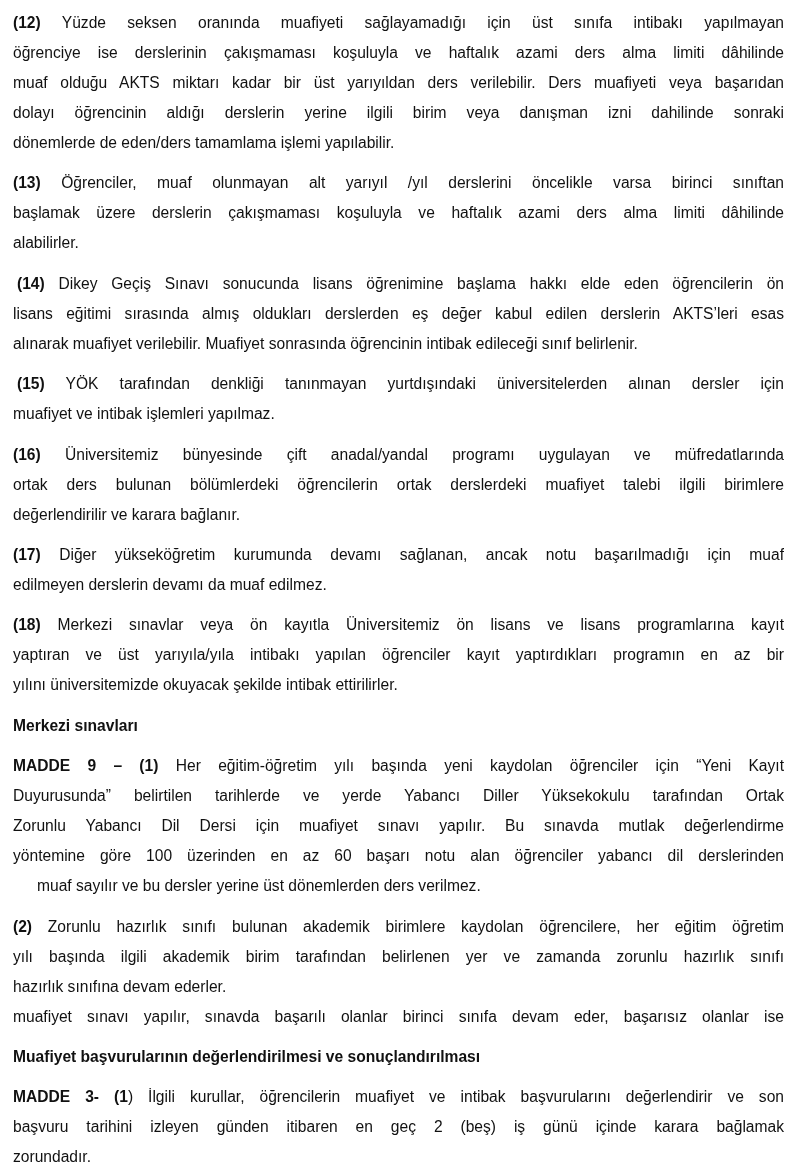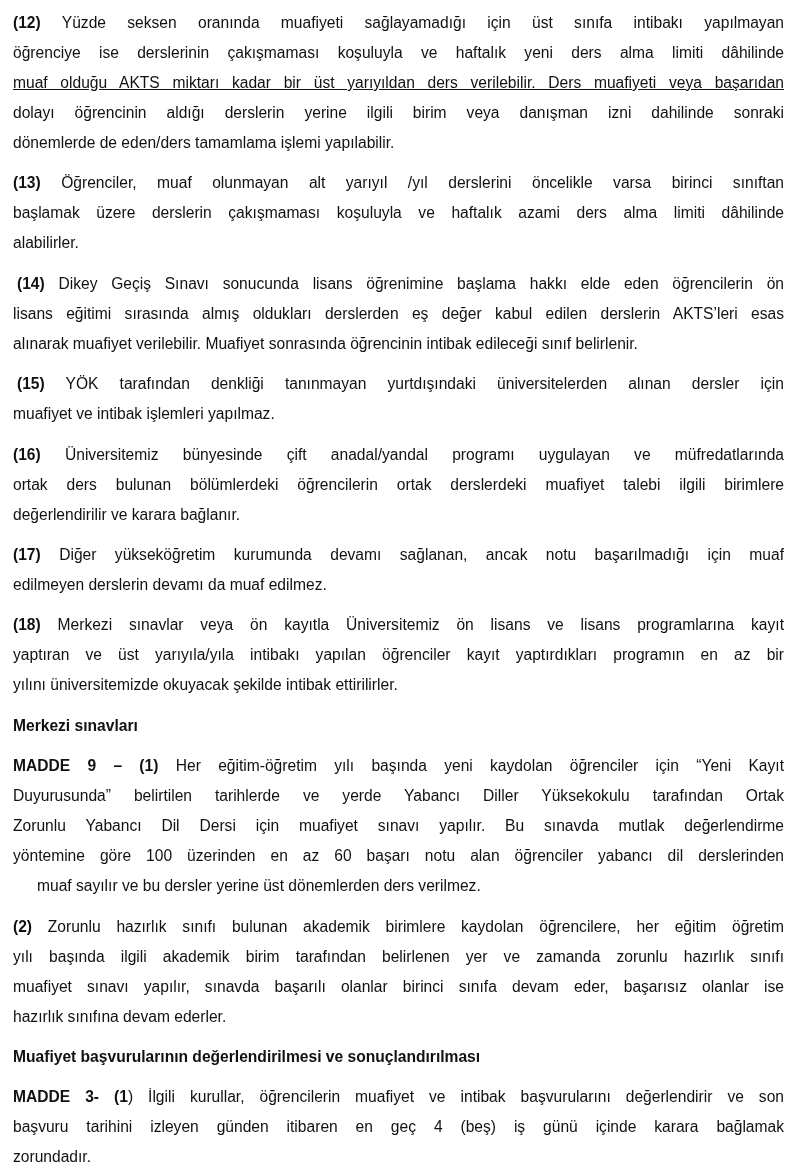--- a/index.html
+++ b/index.html
@@ -19,22 +19,22 @@
   .line.indent { padding-left: 4px; }
   .b { font-weight: bold; }
   .heading .line { font-weight: bold; text-align-last: left; }
 </style>
 </head>
 <body>
 
 <div id="doc">
     <div class="para">
       <span class="line" style="height: 30px;"><span class="b">(12)</span><span> Yüzde seksen oranında muafiyeti sağlayamadığı için üst sınıfa intibakı yapılmayan</span></span>
-      <span class="line" style="height: 30px;"><span>öğrenciye ise derslerinin çakışmaması koşuluyla ve haftalık yeni ders alma limiti dâhilinde</span></span>
-      <span class="line" style="height: 30px; text-decoration: underline;"><span>muaf olduğu AKTS miktarı kadar bir üst yarıyıldan ders verilebilir. Ders muafiyeti veya başarıdan</span></span>
+      <span class="line" style="height: 30px;"><span>öğrenciye ise derslerinin çakışmaması koşuluyla ve haftalık azami ders alma limiti dâhilinde</span></span>
+      <span class="line" style="height: 30px;"><span>muaf olduğu AKTS miktarı kadar bir üst yarıyıldan ders verilebilir. Ders muafiyeti veya başarıdan</span></span>
       <span class="line" style="height: 30px;"><span>dolayı öğrencinin aldığı derslerin yerine ilgili birim veya danışman izni dahilinde sonraki</span></span>
       <span class="line last" style="height: 30px;"><span>dönemlerde de eden/ders tamamlama işlemi yapılabilir.</span></span>
     </div>
     <div class="para">
       <span class="line" style="height: 30px;"><span class="b">(13)</span><span> Öğrenciler, muaf olunmayan alt yarıyıl /yıl derslerini öncelikle varsa birinci sınıftan</span></span>
       <span class="line" style="height: 30px;"><span>başlamak üzere derslerin çakışmaması koşuluyla ve haftalık azami ders alma limiti dâhilinde</span></span>
       <span class="line last" style="height: 30px;"><span>alabilirler.</span></span>
     </div>
     <div class="para">
       <span class="line indent" style="height: 30px;"><span class="b">(14)</span><span> Dikey Geçiş Sınavı sonucunda lisans öğrenimine başlama hakkı elde eden öğrencilerin ön</span></span>
@@ -65,24 +65,24 @@
     <div class="para">
       <span class="line" style="height: 30px;"><span class="b">MADDE 9 – (1)</span><span> Her eğitim-öğretim yılı başında yeni kaydolan öğrenciler için “Yeni Kayıt</span></span>
       <span class="line" style="height: 30px;"><span>Duyurusunda” belirtilen tarihlerde ve yerde Yabancı Diller Yüksekokulu tarafından Ortak</span></span>
       <span class="line" style="height: 30px;"><span>Zorunlu Yabancı Dil Dersi için muafiyet sınavı yapılır. Bu sınavda mutlak değerlendirme</span></span>
       <span class="line" style="height: 30px;"><span>yöntemine göre 100 üzerinden en az 60 başarı notu alan öğrenciler yabancı dil derslerinden</span></span>
       <span class="line last" style="height: 30px; margin-left: 24px;"><span>muaf sayılır ve bu dersler yerine üst dönemlerden ders verilmez.</span></span>
     </div>
     <div class="para">
       <span class="line" style="height: 30px;"><span class="b">(2)</span><span> Zorunlu hazırlık sınıfı bulunan akademik birimlere kaydolan öğrencilere, her eğitim öğretim</span></span>
       <span class="line" style="height: 30px;"><span>yılı başında ilgili akademik birim tarafından belirlenen yer ve zamanda zorunlu hazırlık sınıfı</span></span>
+      <span class="line last" style="height: 30px;"><span>hazırlık sınıfına devam ederler.</span></span>
       <span class="line" style="height: 30px;"><span>muafiyet sınavı yapılır, sınavda başarılı olanlar birinci sınıfa devam eder, başarısız olanlar ise</span></span>
-      <span class="line last" style="height: 30px;"><span>hazırlık sınıfına devam ederler.</span></span>
     </div>
     <div class="para heading">
       <span class="line last" style="height: 30px;"><span class="b">Muafiyet başvurularının değerlendirilmesi ve sonuçlandırılması</span></span>
     </div>
     <div class="para">
       <span class="line" style="height: 30px;"><span class="b">MADDE 3- (1</span><span>) İlgili kurullar, öğrencilerin muafiyet ve intibak başvurularını değerlendirir ve son</span></span>
-      <span class="line" style="height: 30px;"><span>başvuru tarihini izleyen günden itibaren en geç 4 (beş) iş günü içinde karara bağlamak</span></span>
+      <span class="line" style="height: 30px;"><span>başvuru tarihini izleyen günden itibaren en geç 2 (beş) iş günü içinde karara bağlamak</span></span>
       <span class="line last" style="height: 30px;"><span>zorundadır.</span></span>
     </div>
   </div>
 
 </body></html>

